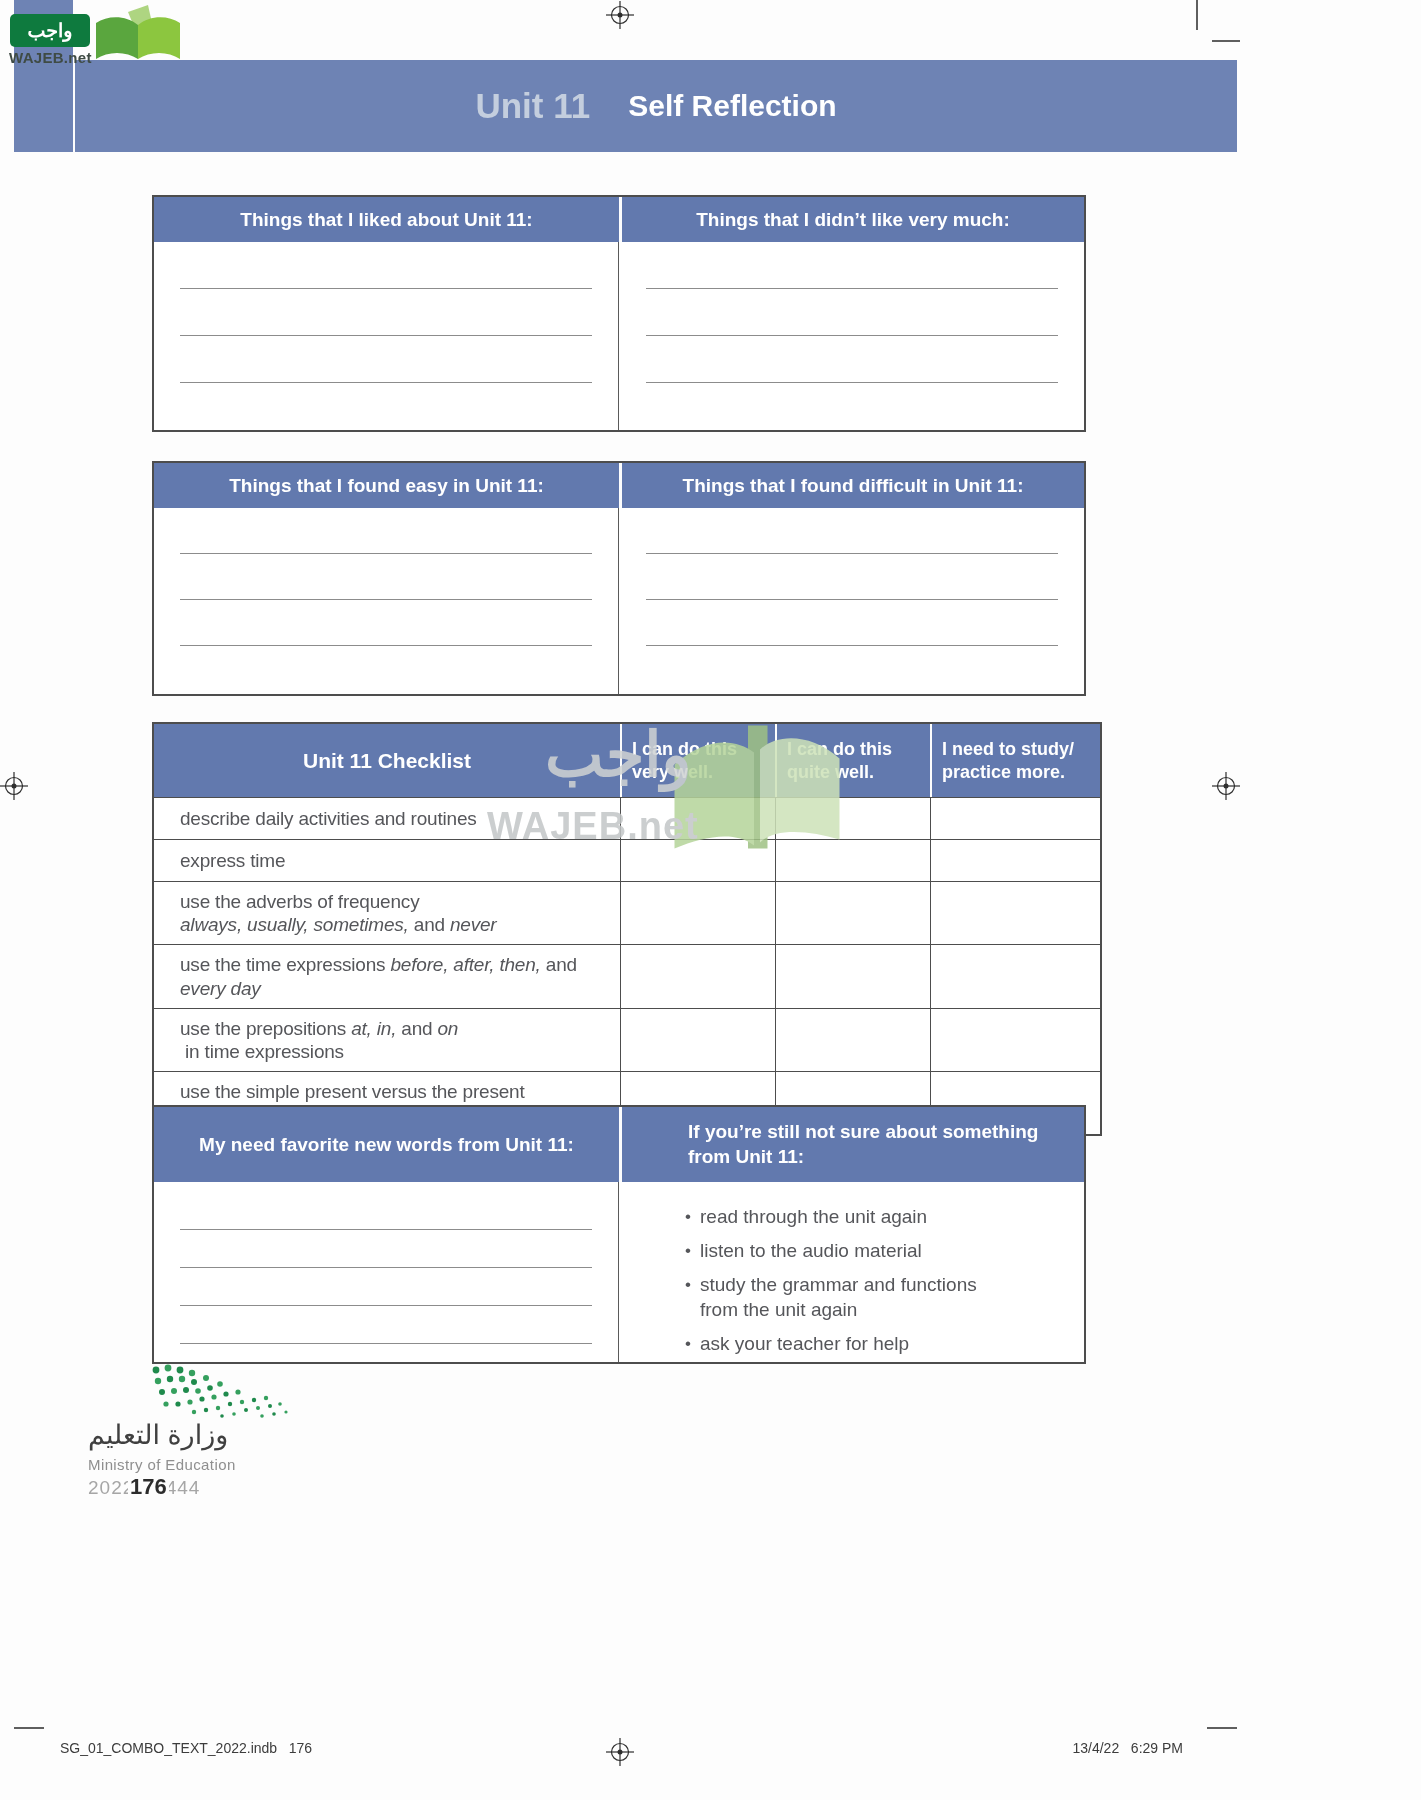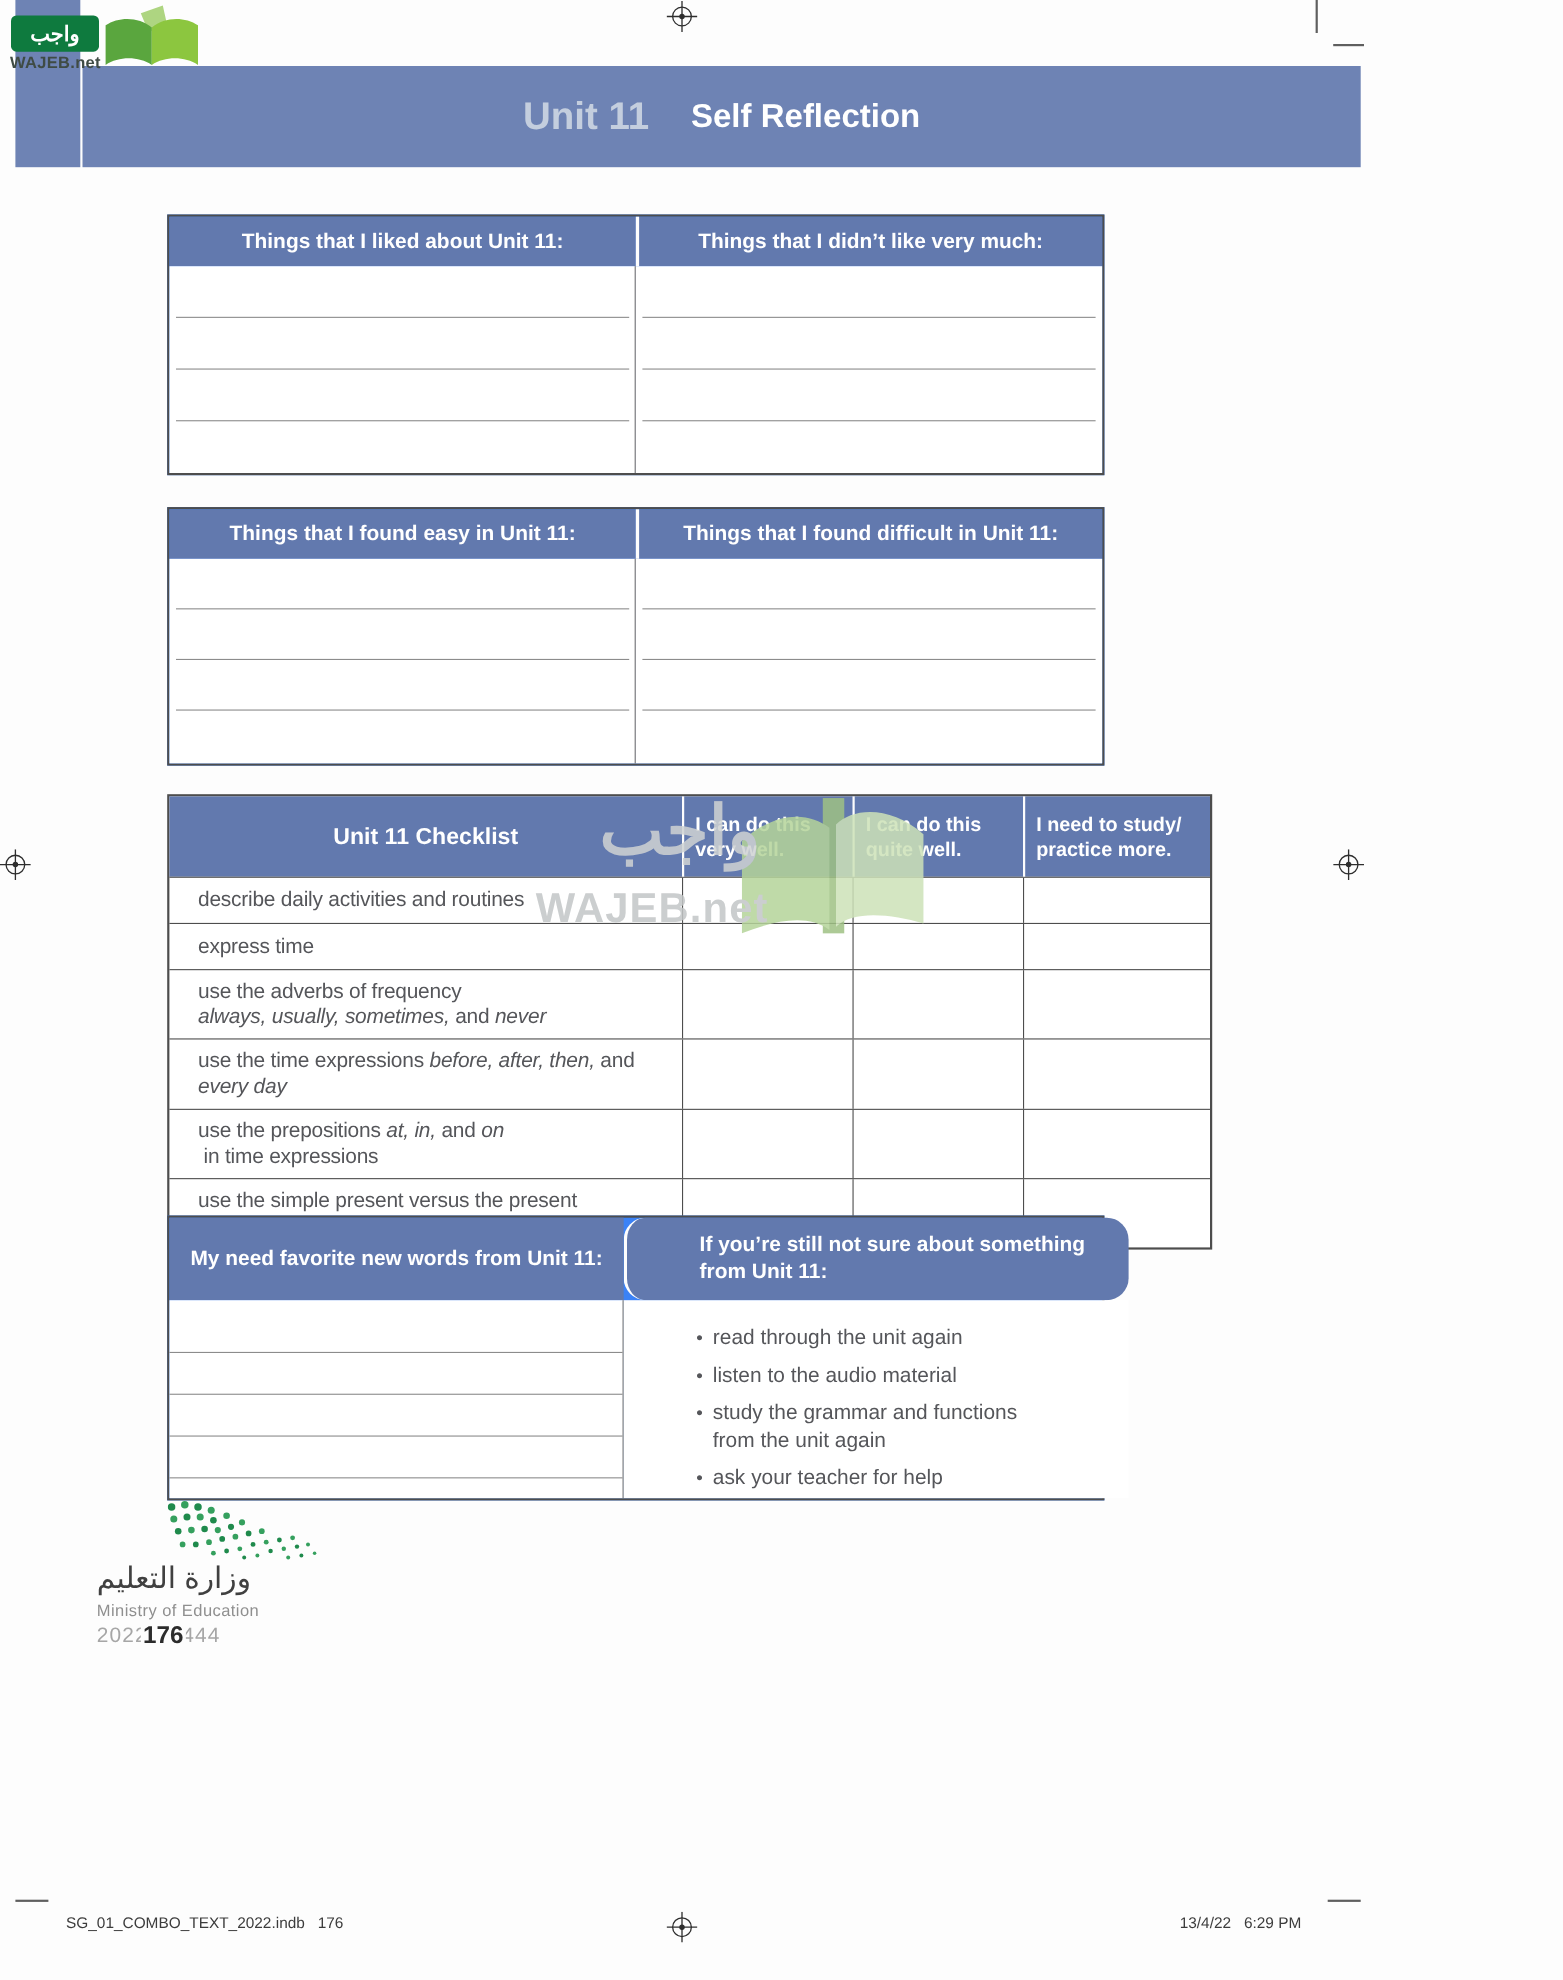--- a/index.html
+++ b/index.html
@@ -19,26 +19,26 @@
            border-radius:5px; display:flex; align-items:center; justify-content:center; }
   .badge span { color:#fff; font-weight:bold; font-size:19px; }
   .site  { position:absolute; left:9px; top:49px; font-size:15px; font-weight:bold; color:#3f4b44; letter-spacing:.3px; }
   .booklogo { position:absolute; left:88px; top:2px; }
 
   
   .regmark { position:absolute; }
   .tm { position:absolute; background:#5f5f5f; }
 
   
-  .rtable { position:absolute; left:152px; width:852px; background:#3b82f6; border:2px solid #4d4d4d;
+  .rtable { position:absolute; left:152px; width:934px; background:#ec4899; border:2px solid #4d4d4d;
             display:grid; grid-template-columns:1fr 1fr; }
   .hdr  { background:#6279ae; color:#fff; font-weight:bold; font-size:19px;
           display:flex; align-items:center; justify-content:center; text-align:center; }
   .hdr2 { border-left:3px solid #fdfdfd; }
-  .hdr-left { justify-content:flex-end; text-align:left;border-radius:20px; }
+  .hdr-left { justify-content:flex-start; text-align:left; }
   .fav-hdr-text { display:block; width:390px; margin-left:66px; line-height:1.3; }
   .bcell { position:relative; background:#fff; }
   .bleft { border-right:1px solid #5a5a5a; }
   .lines { width:100%; }
   .write-line { width:412px; margin:0 auto; border-bottom:1px solid #8c8c8c; }
 
   
   .ck { position:absolute; left:152px; top:722px; width:950px; background:#fff; border:2px solid #4d4d4d; }
   .ck-grid { display:grid; grid-template-columns:466px 155px 155px 154px; }
   .ck-header { background:#6279ae; color:#fff; min-height:73px; }

